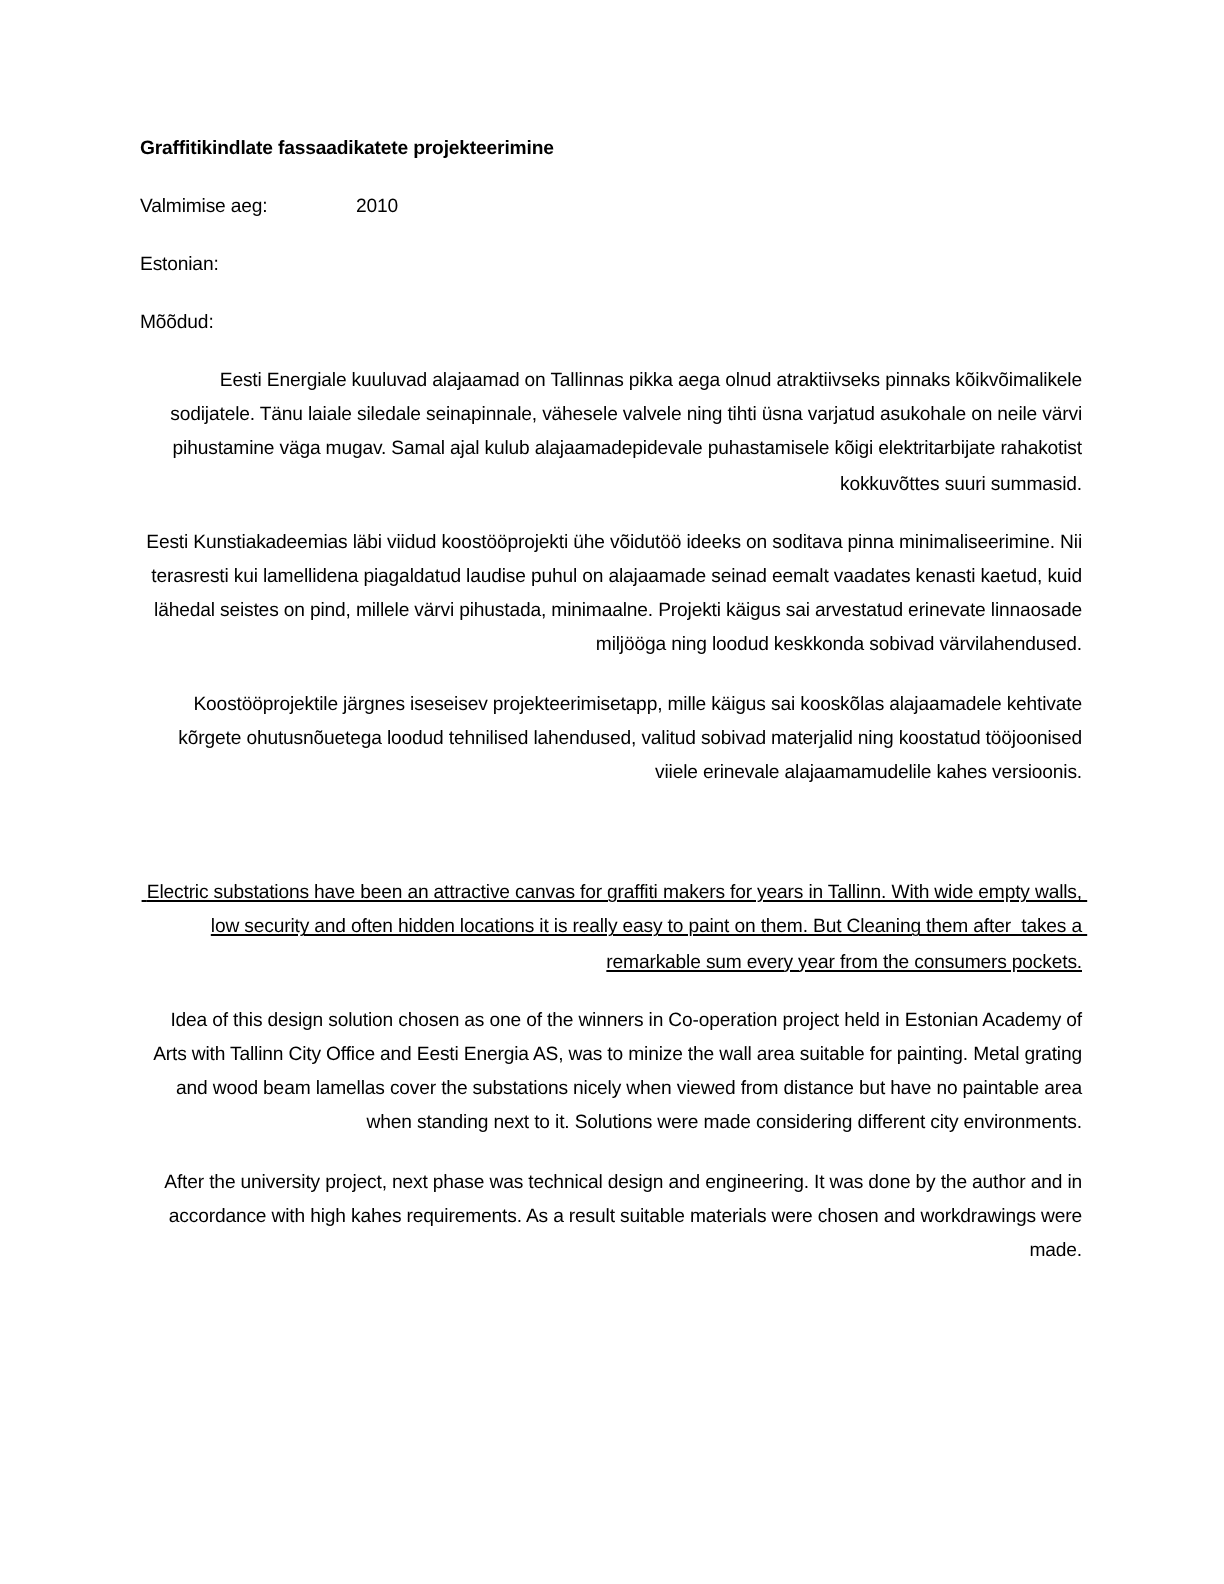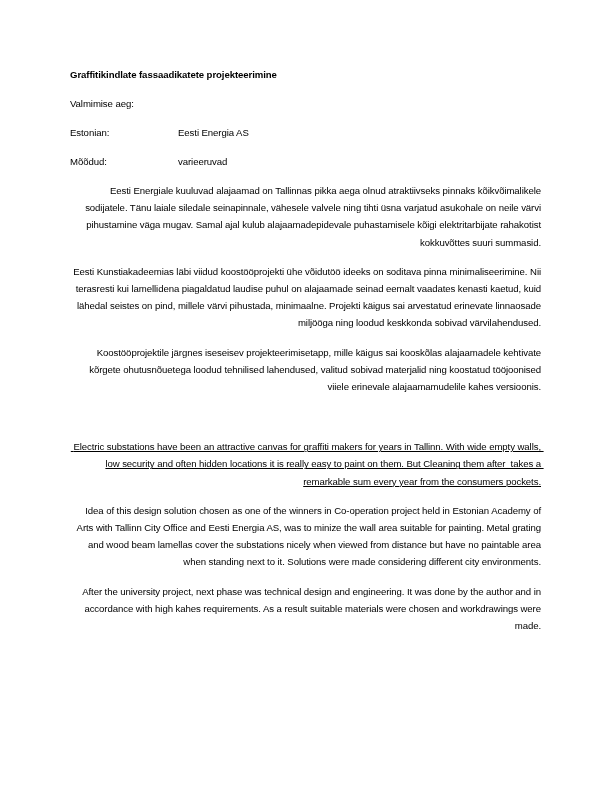--- a/index.html
+++ b/index.html
@@ -72,28 +72,27 @@
 <body>
 
 <div class="page">
   <div class="content">
 
     <h1 class="doc-title">Graffitikindlate fassaadikatete projekteerimine</h1>
 
     <div>
       <div class="meta-row">
         <div class="meta-label">Valmimise aeg:</div>
+        <div class="meta-value">2010</div>
       </div>
       <div class="meta-row">
         <div class="meta-label">Estonian:</div>
-        <div class="meta-value">Eesti Energia AS</div>
       </div>
       <div class="meta-row">
         <div class="meta-label">Mõõdud:</div>
-        <div class="meta-value">varieeruvad</div>
       </div>
     </div>
 
     <div>
       <p class="body-para">Eesti Energiale kuuluvad alajaamad on Tallinnas pikka aega olnud atraktiivseks pinnaks kõikvõimalikele sodijatele. Tänu laiale siledale seinapinnale, vähesele valvele ning tihti üsna varjatud asukohale on neile värvi pihustamine väga mugav. Samal ajal kulub alajaamadepidevale  puhastamisele kõigi elektritarbijate rahakotist kokkuvõttes suuri summasid.</p>
       <p class="body-para">Eesti Kunstiakadeemias läbi viidud koostööprojekti ühe võidutöö ideeks on soditava pinna minimaliseerimine. Nii terasresti kui lamellidena piagaldatud laudise puhul on alajaamade seinad eemalt vaadates kenasti kaetud, kuid lähedal seistes on pind, millele värvi pihustada, minimaalne. Projekti käigus sai arvestatud erinevate linnaosade miljööga ning loodud keskkonda sobivad värvilahendused.</p>
       <p class="body-para">Koostööprojektile järgnes iseseisev projekteerimisetapp, mille käigus sai kooskõlas alajaamadele kehtivate kõrgete ohutusnõuetega loodud tehnilised lahendused, valitud sobivad materjalid ning koostatud tööjoonised viiele erinevale alajaamamudelile kahes versioonis.</p>
     </div>
 
     <div class="section-gap"></div>

